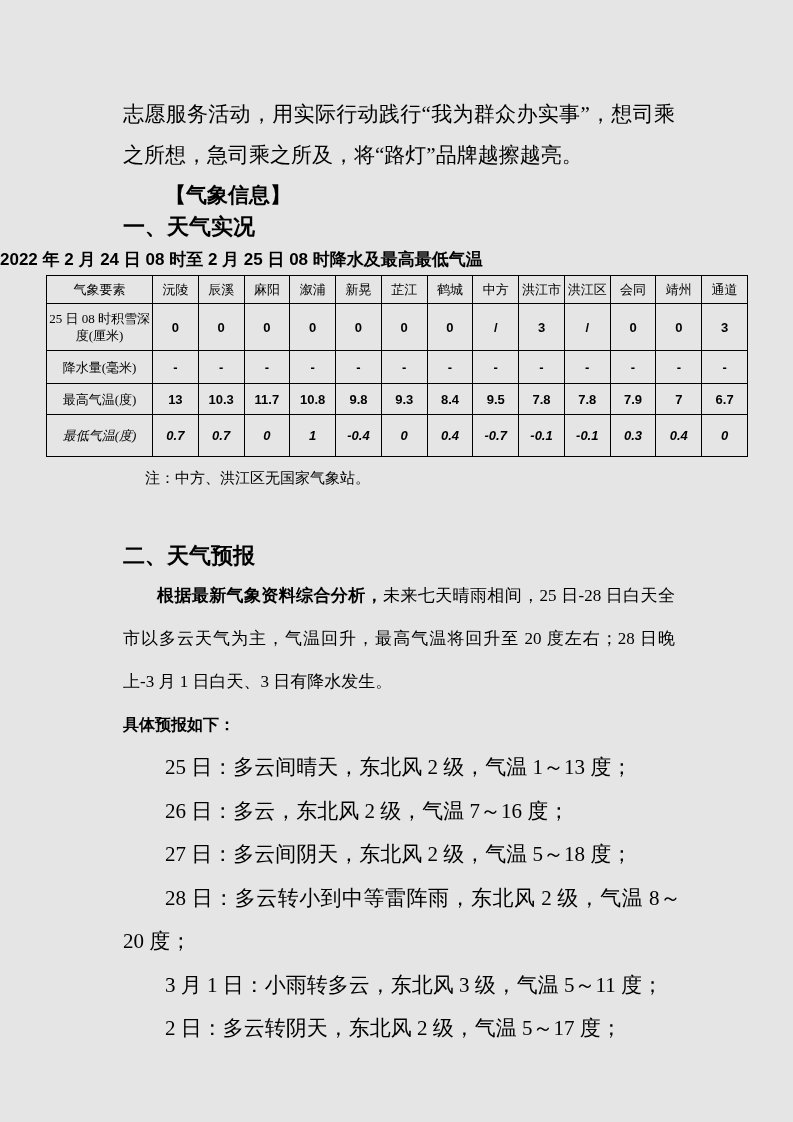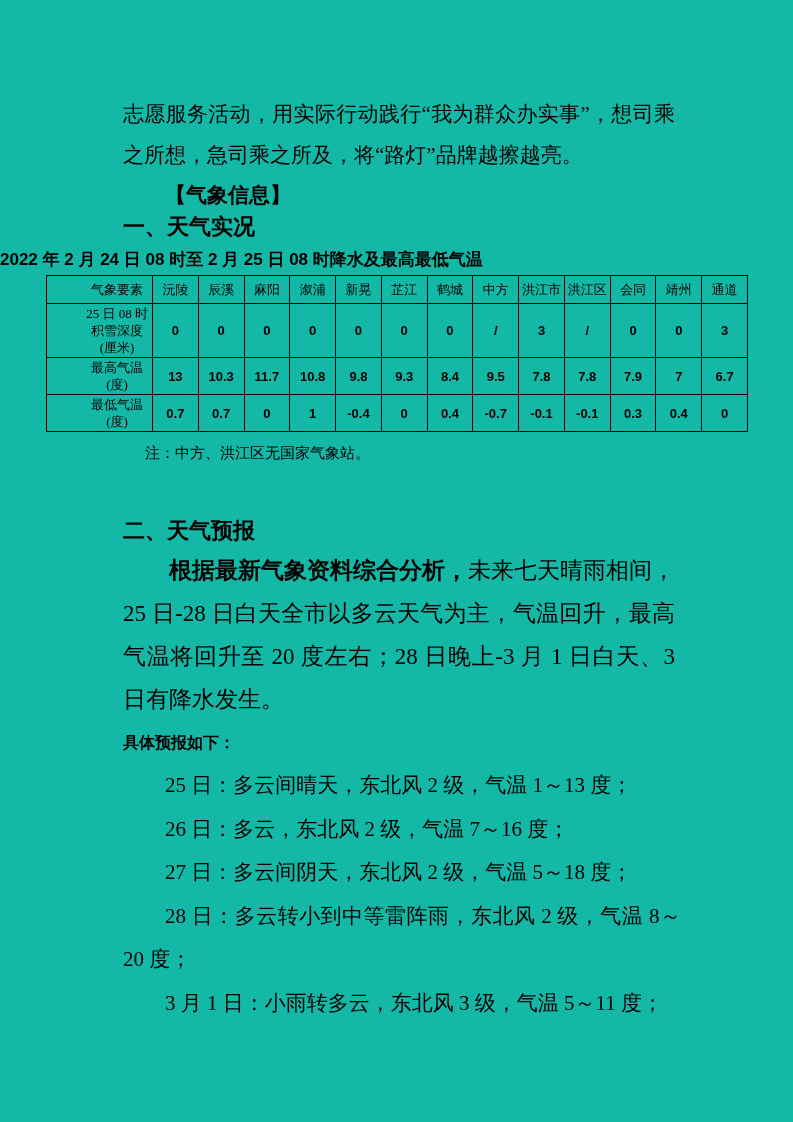--- a/index.html
+++ b/index.html
@@ -1,21 +1,21 @@
 <!DOCTYPE html>
 <html><head>
 <meta charset="utf-8">
 <style>
   * { box-sizing: border-box; margin: 0; padding: 0; }
   html, body { background: #ffffff; }
   .page {
     position: relative;
     width: 793px;
     height: 1122px;
-    background: #14b8a6;
+    background: #e5e5e5;
     color: #000000;
     font-family: "Liberation Serif", "DejaVu Serif", serif;
     overflow: hidden;
   }
   .content { padding-top: 94px; }
 
   .body-para {
     margin: 0 118px 0 123px;
     font-size: 21px;
     line-height: 41px;
@@ -52,41 +52,41 @@
   }
   table.weather th, table.weather td {
     border: 1px solid #000000;
     text-align: center;
     vertical-align: middle;
     font-size: 13px;
     font-weight: normal;
     padding: 1px 2px;
     overflow: hidden;
   }
-  table.weather th:first-child, table.weather td:first-child { width: 106px; padding-left: 37px; }
+  table.weather th:first-child, table.weather td:first-child { width: 106px; }
   table.weather thead tr { height: 28px; }
   table.weather tbody tr:nth-child(1) { height: 47px; }
   table.weather tbody tr:nth-child(2) { height: 33px; }
   table.weather tbody tr:nth-child(3) { height: 31px; }
-  table.weather tbody tr:nth-child(4) { height: 42px; }
+  table.weather tbody tr:nth-child(4) { height: 42px; font-style: italic; }
   table.weather td.val {
     font-family: "Liberation Sans", "DejaVu Sans", sans-serif;
     font-weight: bold;
     font-size: 13px;
   }
   table.weather td.row-label { line-height: 17px; }
   .note {
     margin: 11px 0 16px 145px;
     font-size: 15px;
     line-height: 20px;
   }
   .section2 { margin-top: 52px; }
   .forecast-lead {
     margin: 3px 118px 0 123px;
-    font-size: 23px;
+    font-size: 17px;
     line-height: 43px;
     text-indent: 2em;
     text-align: justify;
   }
   .bold-cn {
     font-weight: bold;
     font-family: "Liberation Sans", "DejaVu Sans", sans-serif;
   }
   .detail-heading {
     margin: 0 0 0 123px;
@@ -147,20 +147,36 @@
             <td class="val">0</td>
             <td class="val">0</td>
             <td class="val">/</td>
             <td class="val">3</td>
             <td class="val">/</td>
             <td class="val">0</td>
             <td class="val">0</td>
             <td class="val">3</td>
           </tr>
           <tr>
+            <td class="row-label">降水量(毫米)</td>
+            <td class="val">-</td>
+            <td class="val">-</td>
+            <td class="val">-</td>
+            <td class="val">-</td>
+            <td class="val">-</td>
+            <td class="val">-</td>
+            <td class="val">-</td>
+            <td class="val">-</td>
+            <td class="val">-</td>
+            <td class="val">-</td>
+            <td class="val">-</td>
+            <td class="val">-</td>
+            <td class="val">-</td>
+          </tr>
+          <tr>
             <td class="row-label">最高气温(度)</td>
             <td class="val">13</td>
             <td class="val">10.3</td>
             <td class="val">11.7</td>
             <td class="val">10.8</td>
             <td class="val">9.8</td>
             <td class="val">9.3</td>
             <td class="val">8.4</td>
             <td class="val">9.5</td>
             <td class="val">7.8</td>
@@ -194,15 +210,16 @@
 
     <p class="forecast-lead"><span class="bold-cn">根据最新气象资料综合分析，</span><span>未来七天晴雨相间，25 日-28 日白天全市以多云天气为主，气温回升，最高气温将回升至 20 度左右；28 日晚上-3 月 1 日白天、3 日有降水发生。</span></p>
 
     <p class="detail-heading">具体预报如下：</p>
 
     <p class="forecast-item">25 日：多云间晴天，东北风 2 级，气温 1～13 度；</p>
     <p class="forecast-item">26 日：多云，东北风 2 级，气温 7～16 度；</p>
     <p class="forecast-item">27 日：多云间阴天，东北风 2 级，气温 5～18 度；</p>
     <p class="forecast-item">28 日：多云转小到中等雷阵雨，东北风 2 级，气温 8～20 度；</p>
     <p class="forecast-item">3 月 1 日：小雨转多云，东北风 3 级，气温 5～11 度；</p>
+    <p class="forecast-item">2 日：多云转阴天，东北风 2 级，气温 5～17 度；</p>
 
   </div>
 </div>
 
 </body></html>

